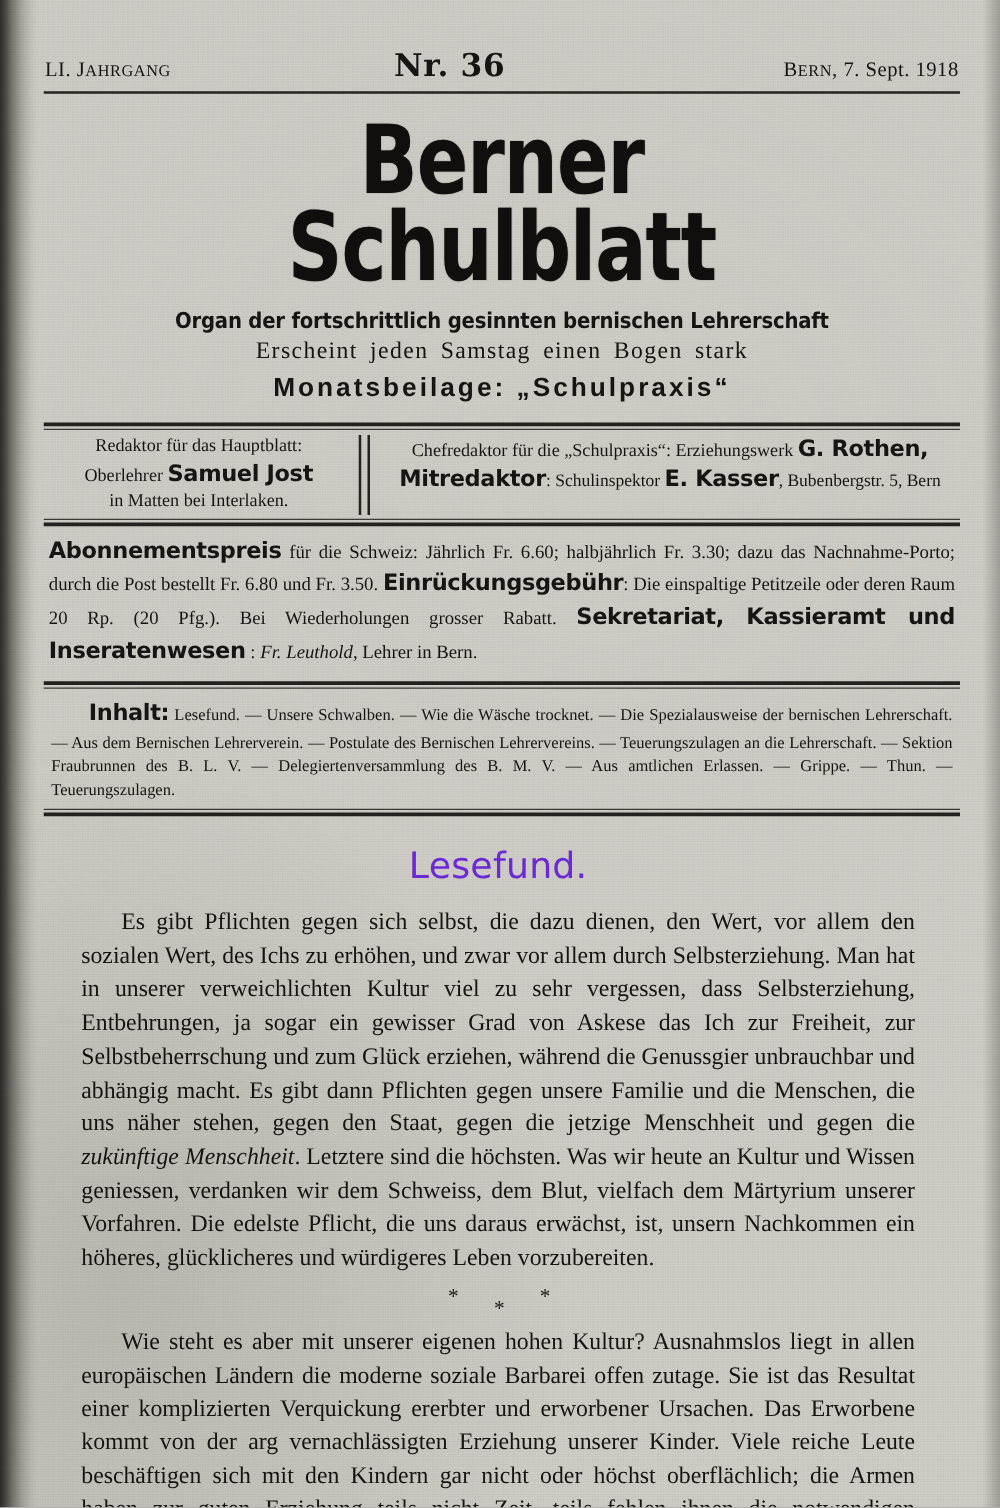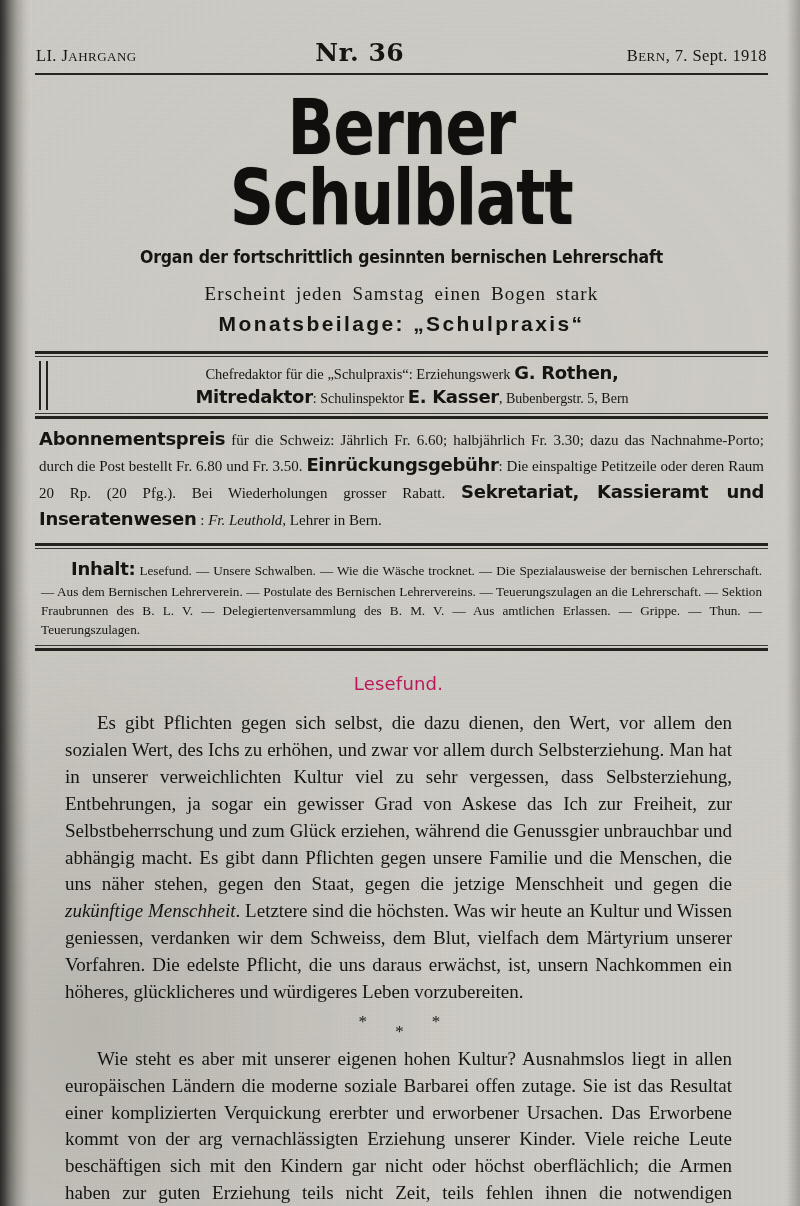--- a/index.html
+++ b/index.html
@@ -111,21 +111,21 @@
     font-weight: bold;
     font-size: 17.5px;
     transform: scaleX(.90);
     margin-top: 14px;
     letter-spacing: -.2px;
   }
   .subtitle2 {
     text-align: center;
     font-size: 19px;
     letter-spacing: 1.1px;
-    margin-top: 16px;
+    margin-top: 3px;
     word-spacing: 4px;
   }
   .subtitle3 {
     text-align: center;
     font-family: Liberation Sans, sans-serif;
     font-weight: bold;
     font-size: 21px;
     letter-spacing: 2.4px;
     margin-top: 7px;
   }
@@ -195,25 +195,25 @@
     text-indent: 30px;
   }
 
   
   .article {
     padding: 22px 38px 0 32px;
   }
   .article h1 {
     font-family: "DejaVu Sans", sans-serif;
     font-weight: normal;
-    font-size: 18px;
+    font-size: 29px;
     text-align: center;
     margin: 0 0 16px 0;
     letter-spacing: .2px;
-    color: #be185d;
+    color: #6d28d9;
   }
   .article p {
     margin: 0;
     font-size: 19px;
     line-height: 1.415;
     text-align: justify;
     text-indent: 32px;
   }
   .stars {
     position: relative;
@@ -263,20 +263,25 @@
     <div class="masthead">Berner Schulblatt</div>
     <div class="subtitle1">Organ der fortschrittlich gesinnten bernischen Lehrerschaft</div>
     <div class="subtitle2">Erscheint jeden Samstag einen Bogen stark</div>
     <div class="subtitle3">Monatsbeilage: „Schulpraxis“</div>
 
     <div class="rule-double" style="margin-top:12px">
       <div class="d1"></div>
         <div class="d2"></div>
     </div>
     <div class="editors">
+      <div class="ed-left">
+        <div>Redaktor für das Hauptblatt:</div>
+        <div><span>Oberlehrer </span><b class="sans">Samuel Jost</b></div>
+        <div>in Matten bei Interlaken.</div>
+      </div>
       <div class="ed-divider"></div>
       <div class="ed-right">
         <div><span>Chefredaktor für die „Schulpraxis“: Erziehungswerk </span><b class="sans">G. Rothen,</b></div>
         <div class="line3"><b class="sans">Mitredaktor</b><span>: Schulinspektor </span><b class="sans">E. Kasser</b><span>, Bubenbergstr. 5, Bern</span></div>
       </div>
     </div>
     <div class="rule-double-rev">
       <div class="d1"></div>
         <div class="d2"></div>
     </div>

